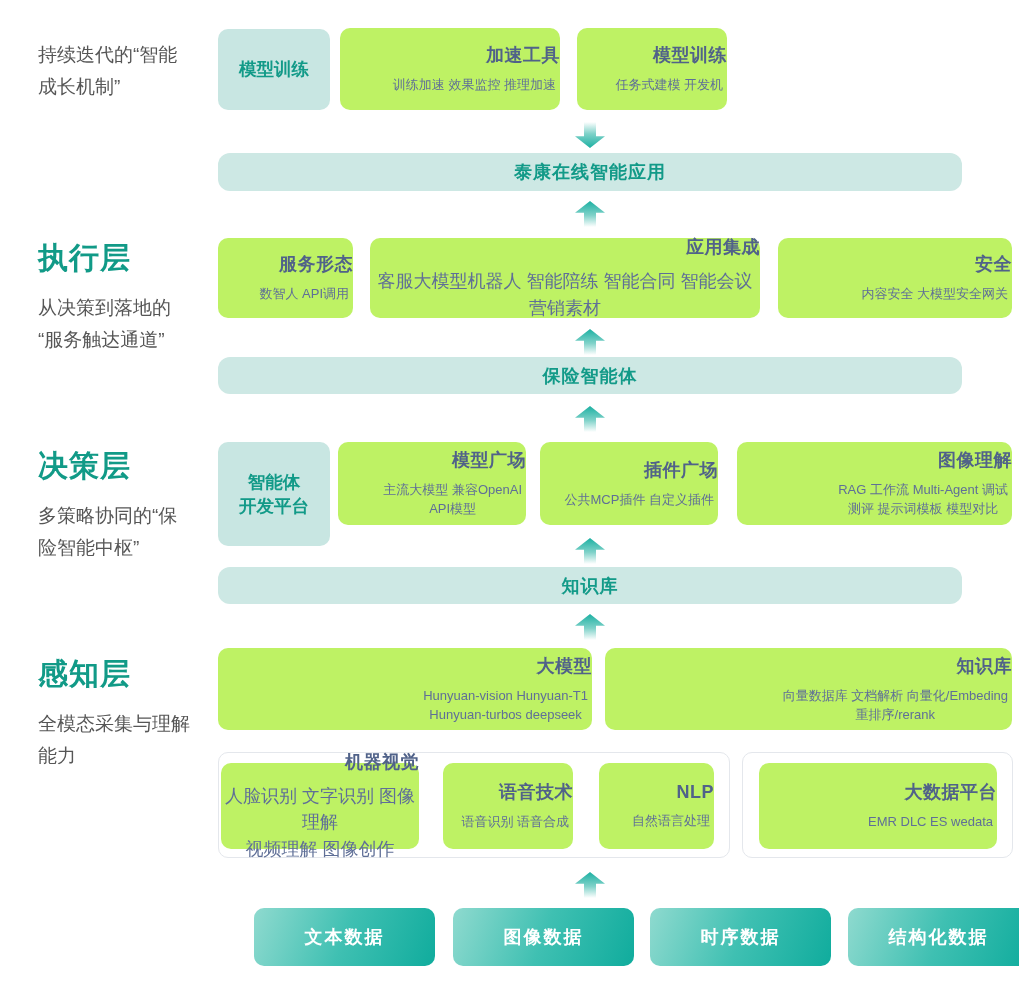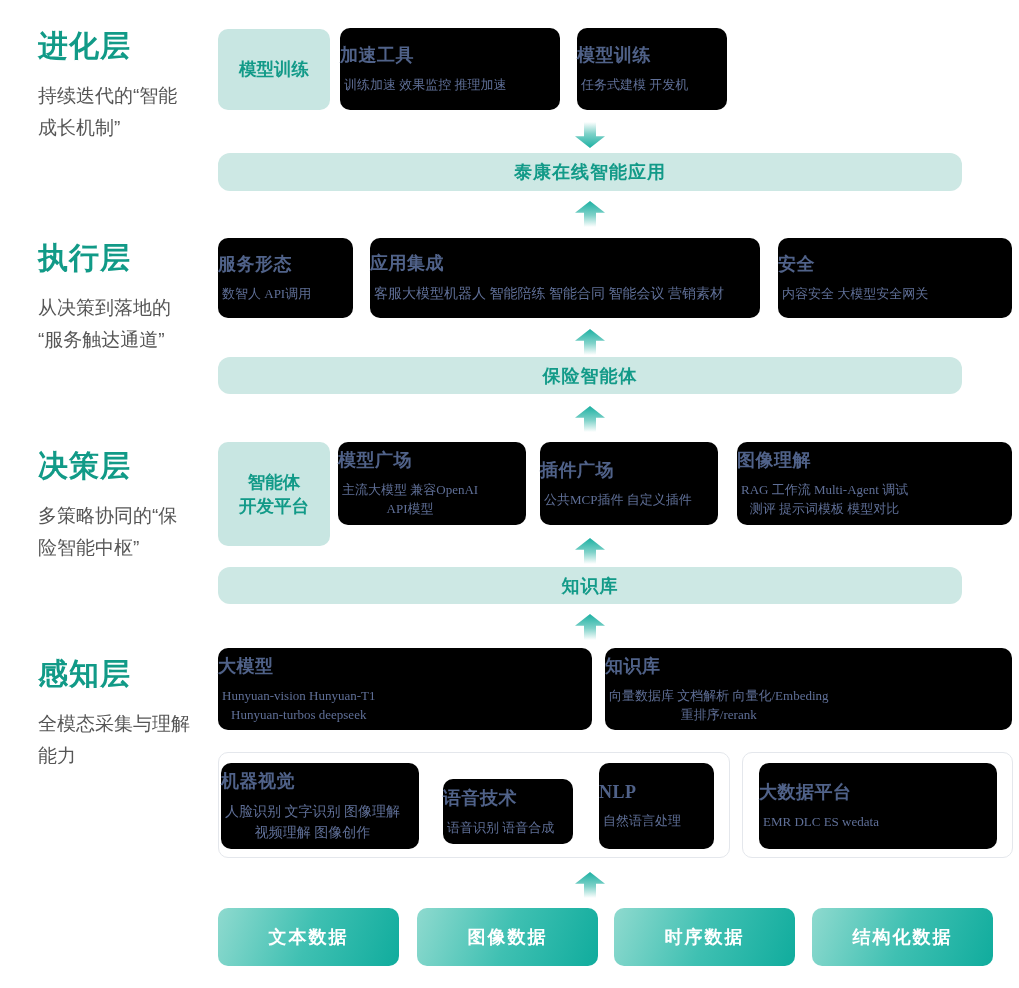--- a/index.html
+++ b/index.html
@@ -6,26 +6,26 @@
   html,body { background:#ffffff; }
   body { font-family:"Liberation Sans","DejaVu Sans",sans-serif; }
   .stage { position:relative; width:1019px; height:988px; background:#ffffff; overflow:hidden; }
 
   
   .layer-label { position:absolute; left:38px; width:186px; }
   .layer-title { font-size:30px; font-weight:bold; color:#119a87; letter-spacing:1px; }
   .layer-sub { margin-top:13px; font-size:19px; color:#565656; line-height:1.68; white-space:pre-line; }
 
   
-  .gbox { position:absolute; background:#000000; border-radius:10px;
-          display:flex; flex-direction:column; justify-content:center; align-items:flex-start;
-          gap:9px; text-align:center;font-family:Liberation Serif, serif; }
+  .gbox { position:absolute; background:#bef264; border-radius:10px;
+          display:flex; flex-direction:column; justify-content:center; align-items:flex-end;
+          gap:9px; text-align:center; }
   .gbox .t { font-size:18px; font-weight:bold; color:#506289; letter-spacing:.5px; }
   .gbox .s { font-size:13px; color:#5f6f97; line-height:1.45; white-space:pre-line; padding:0 4px; }
-  .gbox .s.tight { font-size:14px; letter-spacing:0; }
+  .gbox .s.tight { font-size:18px; letter-spacing:0; }
 
   
   .tbox { position:absolute; background:#c8e6e2; border-radius:10px;
           display:flex; align-items:center; justify-content:center; text-align:center;
           font-size:17.5px; font-weight:bold; color:#129a88; line-height:1.4; white-space:pre-line; }
 
   
   .banner { position:absolute; left:218px; width:744px; background:#cde8e4; border-radius:12px;
             display:flex; align-items:center; justify-content:center;
             font-size:18px; font-weight:bold; color:#129a88; letter-spacing:1px; }
@@ -36,29 +36,28 @@
            background:linear-gradient(to bottom, #1cb0a2 0%, #7fd2c9 55%, rgba(214,238,235,0) 100%); }
   .arrow.down { transform:scaleY(-1); }
 
   
   .wcontainer { position:absolute; background:#ffffff; border:1px solid #e4e7ec; border-radius:10px; }
 
   
   .dbtn { position:absolute; height:58px; width:181px; border-radius:10px;
           background:linear-gradient(110deg, #8fdacf 0%, #3fc0b2 50%, #10ac9d 100%);
           display:flex; align-items:center; justify-content:center;
-          color:#ffffff; font-size:18px; font-weight:bold; letter-spacing:2px; }
+          color:#ffffff; font-size:18px; font-weight:bold; letter-spacing:2px;margin-left:36px; }
 </style>
 </head>
 <body>
 
 <div class="stage">
 
   <div class="layer-label" style="top:26px">
-    <div class="layer-title">进化层</div>
     <div class="layer-sub">持续迭代的“智能
 成长机制”</div>
   </div>
   <div class="layer-label" style="top:238px">
     <div class="layer-title">执行层</div>
     <div class="layer-sub">从决策到落地的
 “服务触达通道”</div>
   </div>
   <div class="layer-label" style="top:446px">
     <div class="layer-title">决策层</div>
@@ -139,21 +138,21 @@
     <div class="s">向量数据库  文档解析 向量化/Embeding
 重排序/rerank</div>
   </div>
 
   <div class="wcontainer" style="left:218px;top:752px;width:512px;height:106px">
     <div class="gbox" style="left:2px;top:10px;width:198px;height:86px">
       <div class="t">机器视觉</div>
       <div class="s tight">人脸识别 文字识别 图像理解
 视频理解 图像创作</div>
     </div>
-    <div class="gbox" style="left:224px;top:26px;width:130px;height:65px">
+    <div class="gbox" style="left:224px;top:10px;width:130px;height:86px">
       <div class="t">语音技术</div>
       <div class="s">语音识别 语音合成</div>
     </div>
     <div class="gbox" style="left:380px;top:10px;width:115px;height:86px">
       <div class="t">NLP</div>
       <div class="s">自然语言处理</div>
     </div>
   </div>
 
   <div class="wcontainer" style="left:742px;top:752px;width:271px;height:106px">

